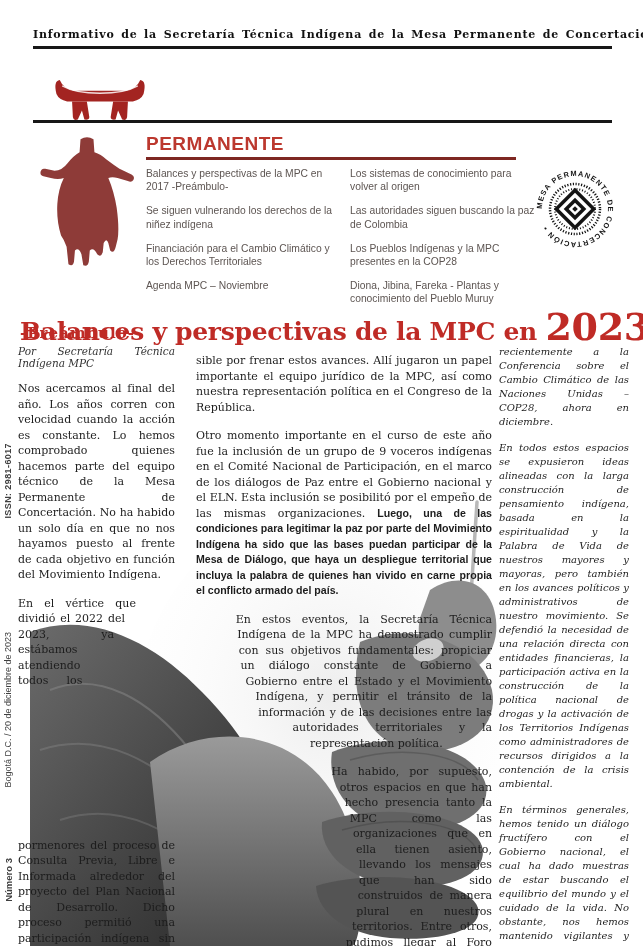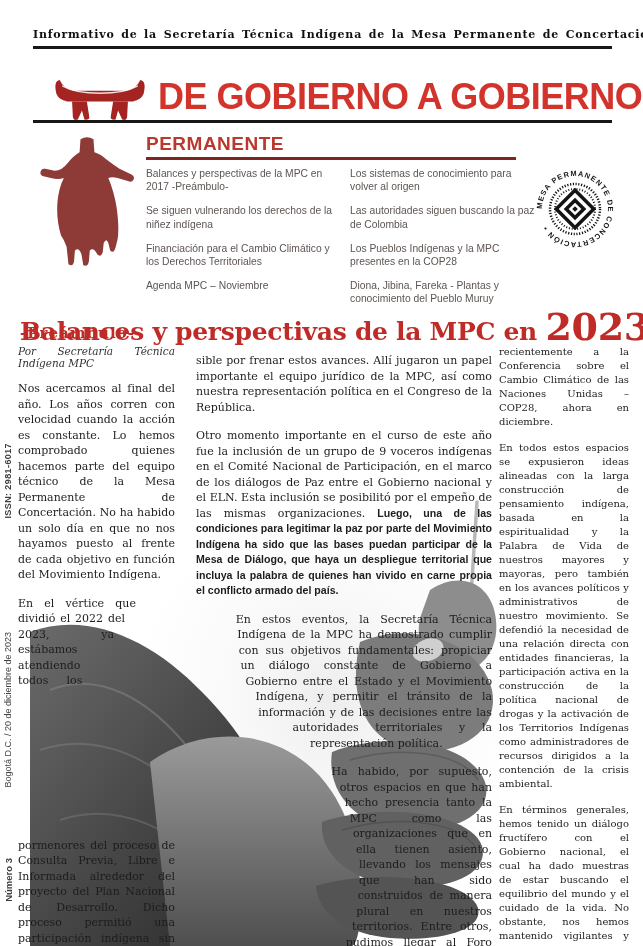--- a/index.html
+++ b/index.html
@@ -62,21 +62,21 @@
     position:absolute;left:20px;top:324px;width:604px;text-align:left;
     color:#bf2b26;font-weight:bold;font-size:15px;letter-spacing:1px;
     font-family:"DejaVu Serif", serif;
   }
   
   .col{position:absolute;top:345px;text-align:justify;z-index:2;}
   .col p{margin:0 0 13px 0;font-size:11px;line-height:15.5px;}
   .col-left{left:18px;width:157px;height:601px;}
   .col-mid{left:196px;width:296px;height:601px;margin-top:8px;}
   .col-right{left:499px;width:130px;height:601px;}
-  .col-right p{font-size:10px;line-height:14px;margin-bottom:12px;}
+  .col-right p{font-size:10px;line-height:14px;margin-bottom:12px;font-style:italic;}
   .byline{
     font-style:italic;font-size:10.5px;color:#333;margin-bottom:12px;
     font-family:"DejaVu Serif", serif;
   }
   .boldseg{font-family:"Liberation Sans", sans-serif;font-size:10.6px;font-weight:bold;}
   
   .cut-r{
     float:right;width:157px;height:150px;margin-top:92px;
     shape-outside:polygon(100% 0,86% 0,62% 22%,38% 45%,18% 65%,0 88%,0 100%,100% 100%);
     shape-margin:5px;
@@ -101,21 +101,20 @@
   <div class="tagline">Informativo de la Secretaría Técnica Indígena de la Mesa Permanente de Concertación</div>
   <div class="rule rule1"></div>
 
   <svg class="bench" viewBox="0 0 120 56" aria-hidden="true">
     <path d="M7,22 Q3,6 11,5 Q15,15 28,18 L92,18 Q105,15 109,5 Q117,6 113,22 Q110,29 100,31 L20,31 Q10,29 7,22 Z" fill="#a32421"></path>
     <path d="M26,31 L44,31 L47,50 Q47,54 41,53 L38,42 L33,53 Q28,55 27,50 Z" fill="#a32421"></path>
     <path d="M76,31 L94,31 L93,50 Q92,55 87,53 L82,42 L79,53 Q73,54 73,50 Z" fill="#a32421"></path>
     <path d="M14,12 Q30,21 60,21 Q90,21 106,12" fill="none" stroke="#ffffff" stroke-width="1.6" opacity="0.85"></path>
   </svg>
 
-  <div class="brand">DE GOBIERNO A GOBIERNO</div>
   <div class="rule rule2"></div>
 
   <svg class="hide-figure" viewBox="0 0 110 150" aria-hidden="true">
     <path fill="#8e3b38" d="M48,4 Q55,0 62,4 L63,18 Q70,20 76,26 Q84,32 90,36 L103,42 Q107,44 105,48 Q103,51 99,49 L88,46 Q82,44 78,46 Q84,60 87,78 Q90,100 88,112 L86,120 Q84,128 80,124 L78,116 Q76,110 73,116 L72,126 Q70,132 66,128 Q62,120 58,124 L57,136 Q56,142 51,140 L49,128 Q46,120 42,124 L41,136 Q40,142 35,139 L33,120 Q30,112 27,108 Q22,92 23,74 Q24,58 30,46 Q24,48 16,46 L8,44 Q4,43 5,39 Q6,35 10,36 L20,38 Q28,38 34,30 Q40,22 47,18 Z"></path>
   </svg>
 
   <div class="contents">
     <div class="contents-title">PERMANENTE</div>
     <div class="contents-underline"></div>
     <div class="contents-cols">

